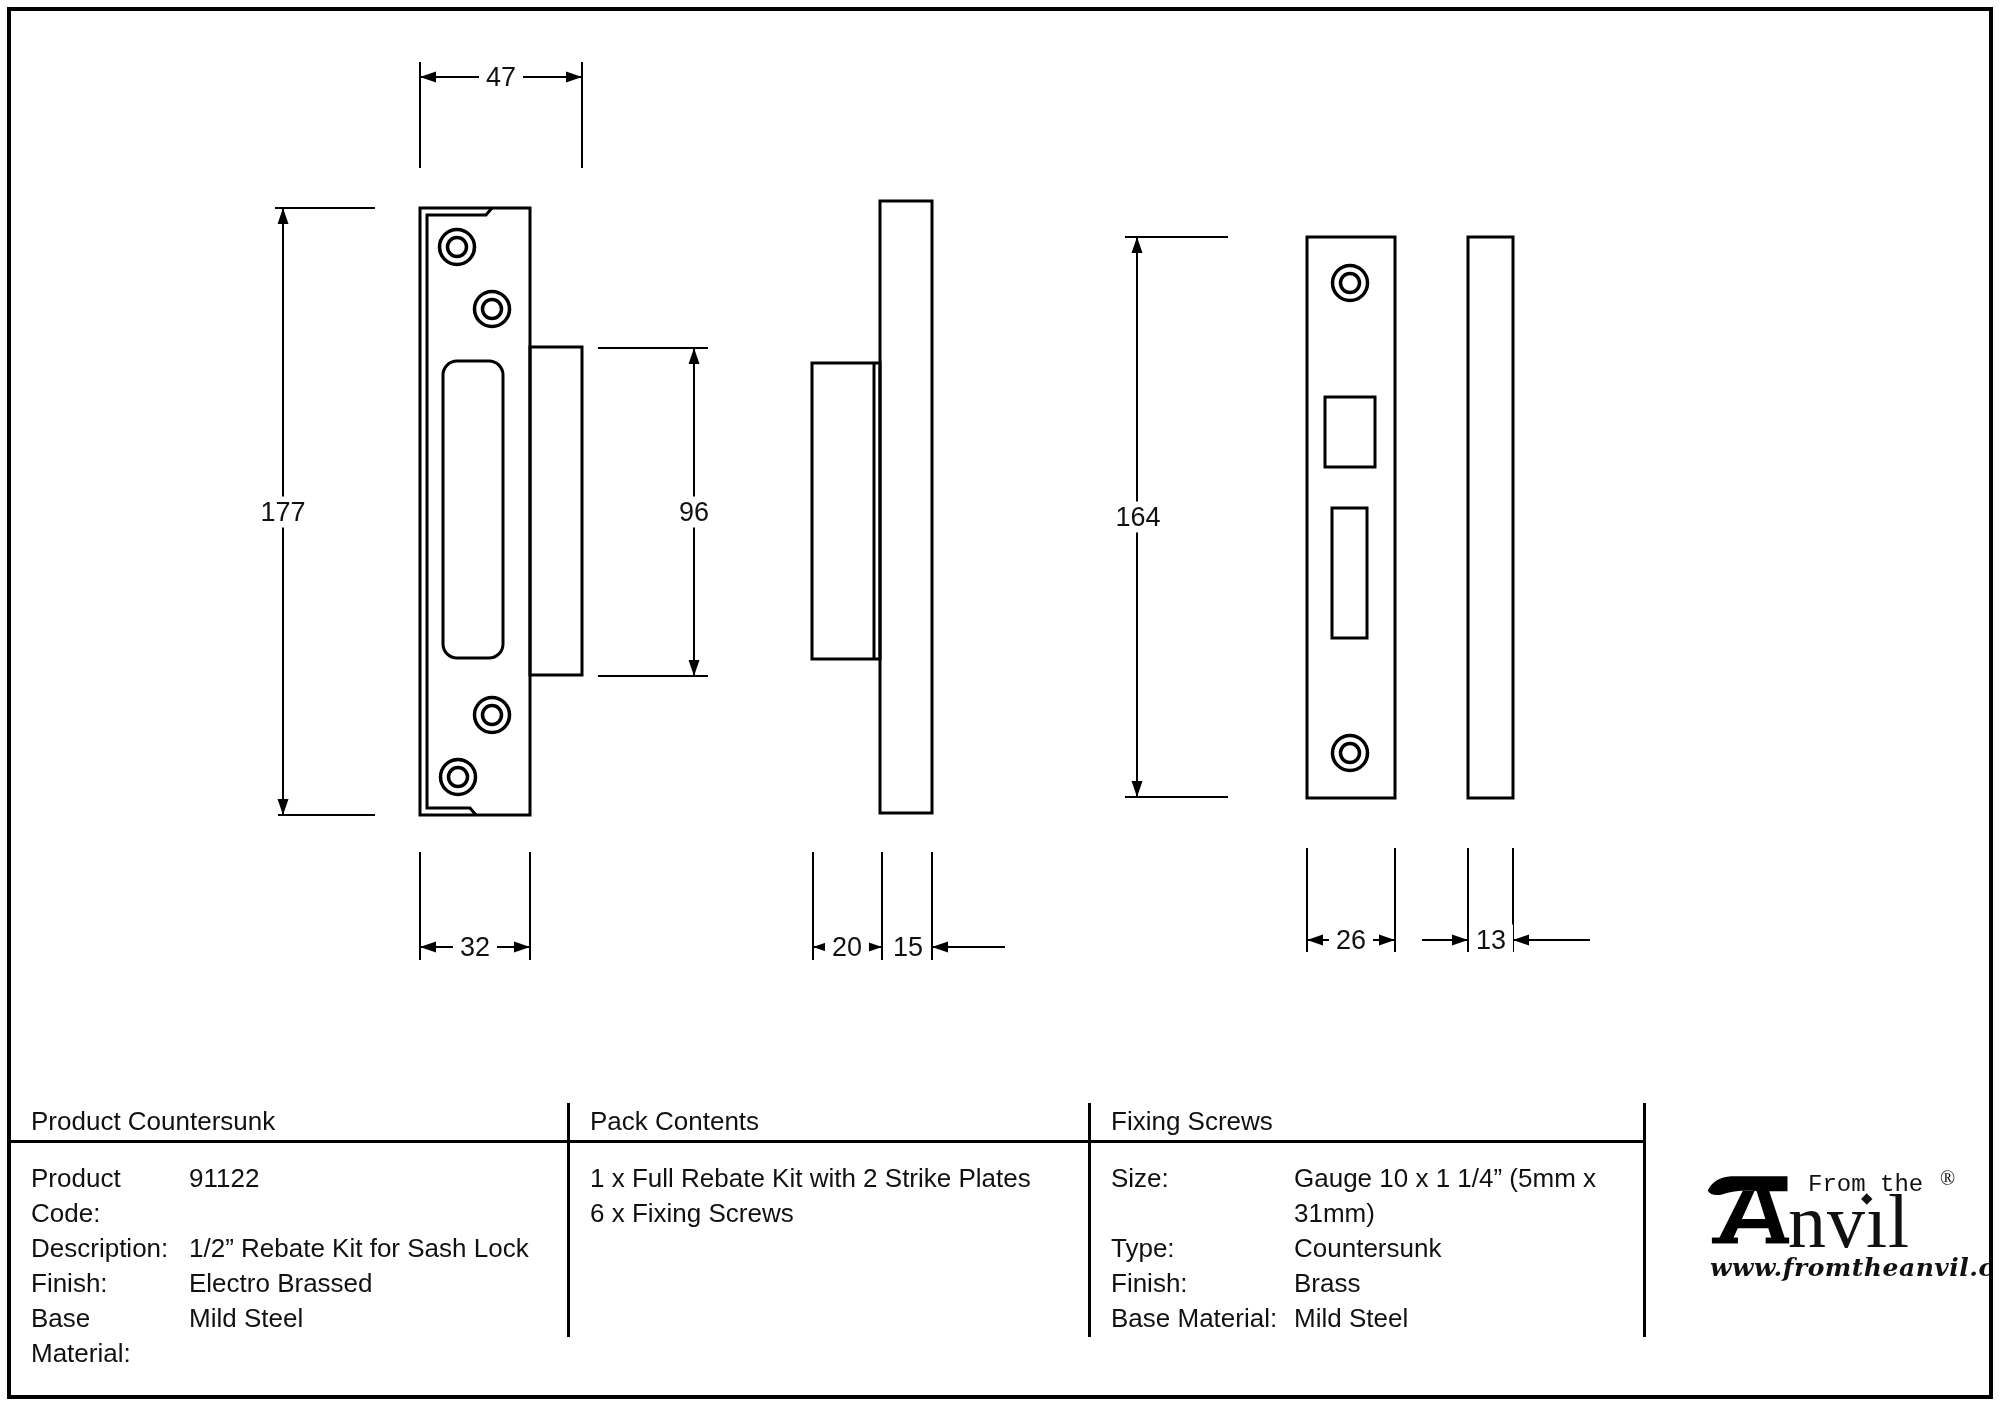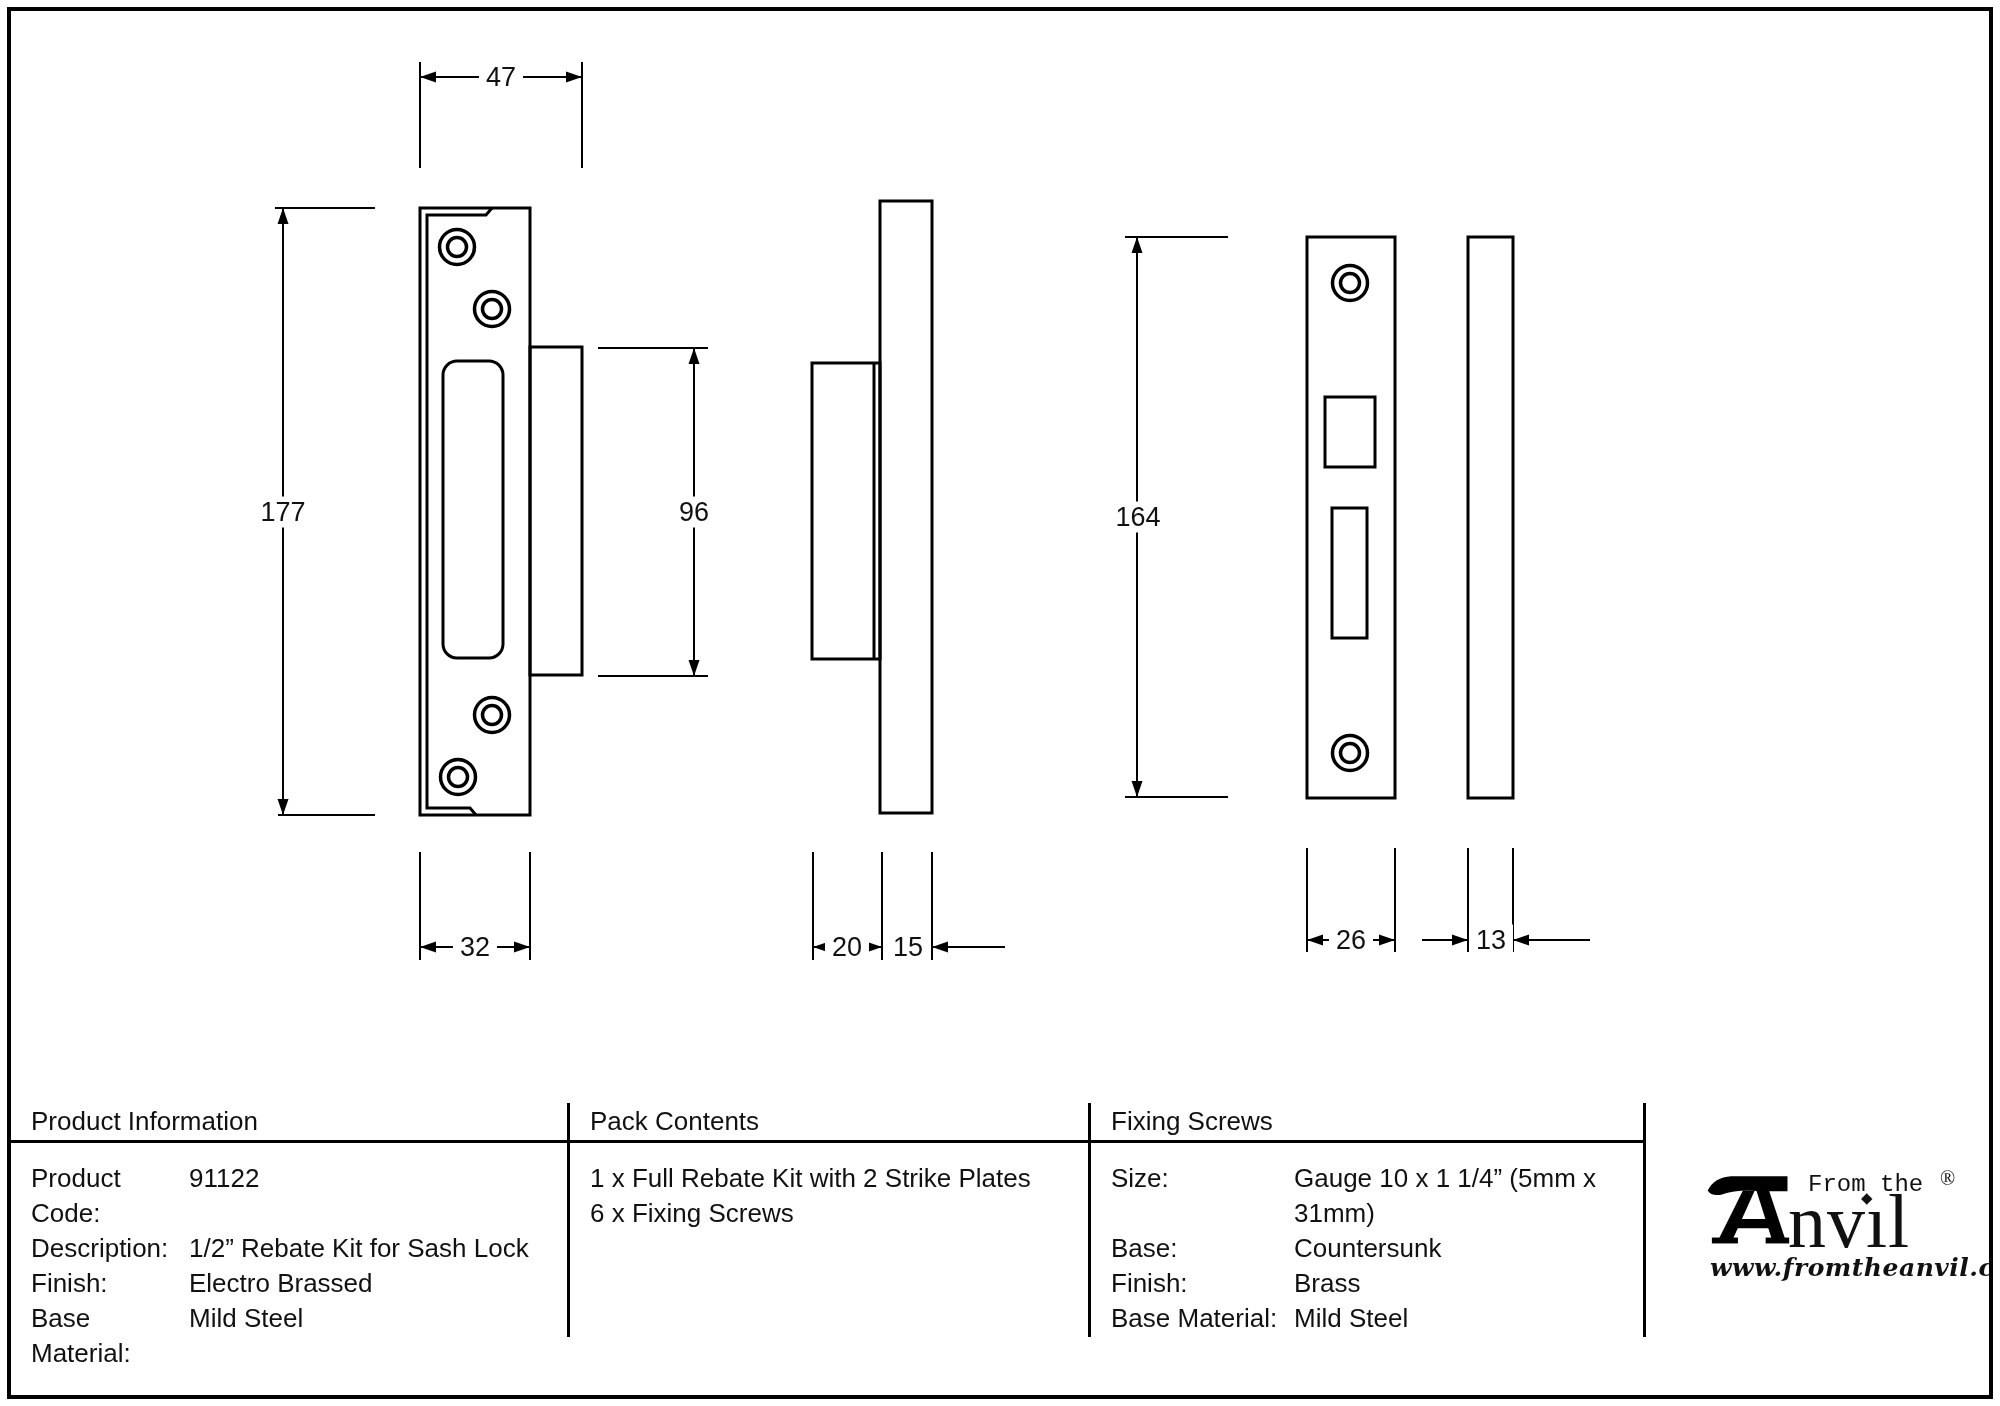--- a/index.html
+++ b/index.html
@@ -130,21 +130,21 @@
     <div class="dim" style="left:897px;top:936px">15</div>
     <div class="dim" style="left:1127px;top:506px">164</div>
     <div class="dim" style="left:1340px;top:929px">26</div>
     <div class="dim" style="left:1480px;top:929px">13</div>
   </div>
 
 
   <div class="infotable">
 
     <div class="col col-product">
-      <div class="hcell">Product Information</div>
+      <div class="hcell">Product Countersunk</div>
       <div class="bcell">
         <div class="kv">
           <span class="k">Product Code:</span>
           <span class="v">91122</span>
         </div>
         <div class="kv">
           <span class="k">Description:</span>
           <span class="v">1/2” Rebate Kit for Sash Lock</span>
         </div>
         <div class="kv">
@@ -167,21 +167,21 @@
     </div>
 
     <div class="col col-screws">
       <div class="hcell">Fixing Screws</div>
       <div class="bcell">
         <div class="kv">
           <span class="k">Size:</span>
           <span class="v">Gauge 10 x 1 1/4” (5mm x 31mm)</span>
         </div>
         <div class="kv">
-          <span class="k">Base:</span>
+          <span class="k">Type:</span>
           <span class="v">Countersunk</span>
         </div>
         <div class="kv">
           <span class="k">Finish:</span>
           <span class="v">Brass</span>
         </div>
         <div class="kv">
           <span class="k">Base Material:</span>
           <span class="v">Mild Steel</span>
         </div>

